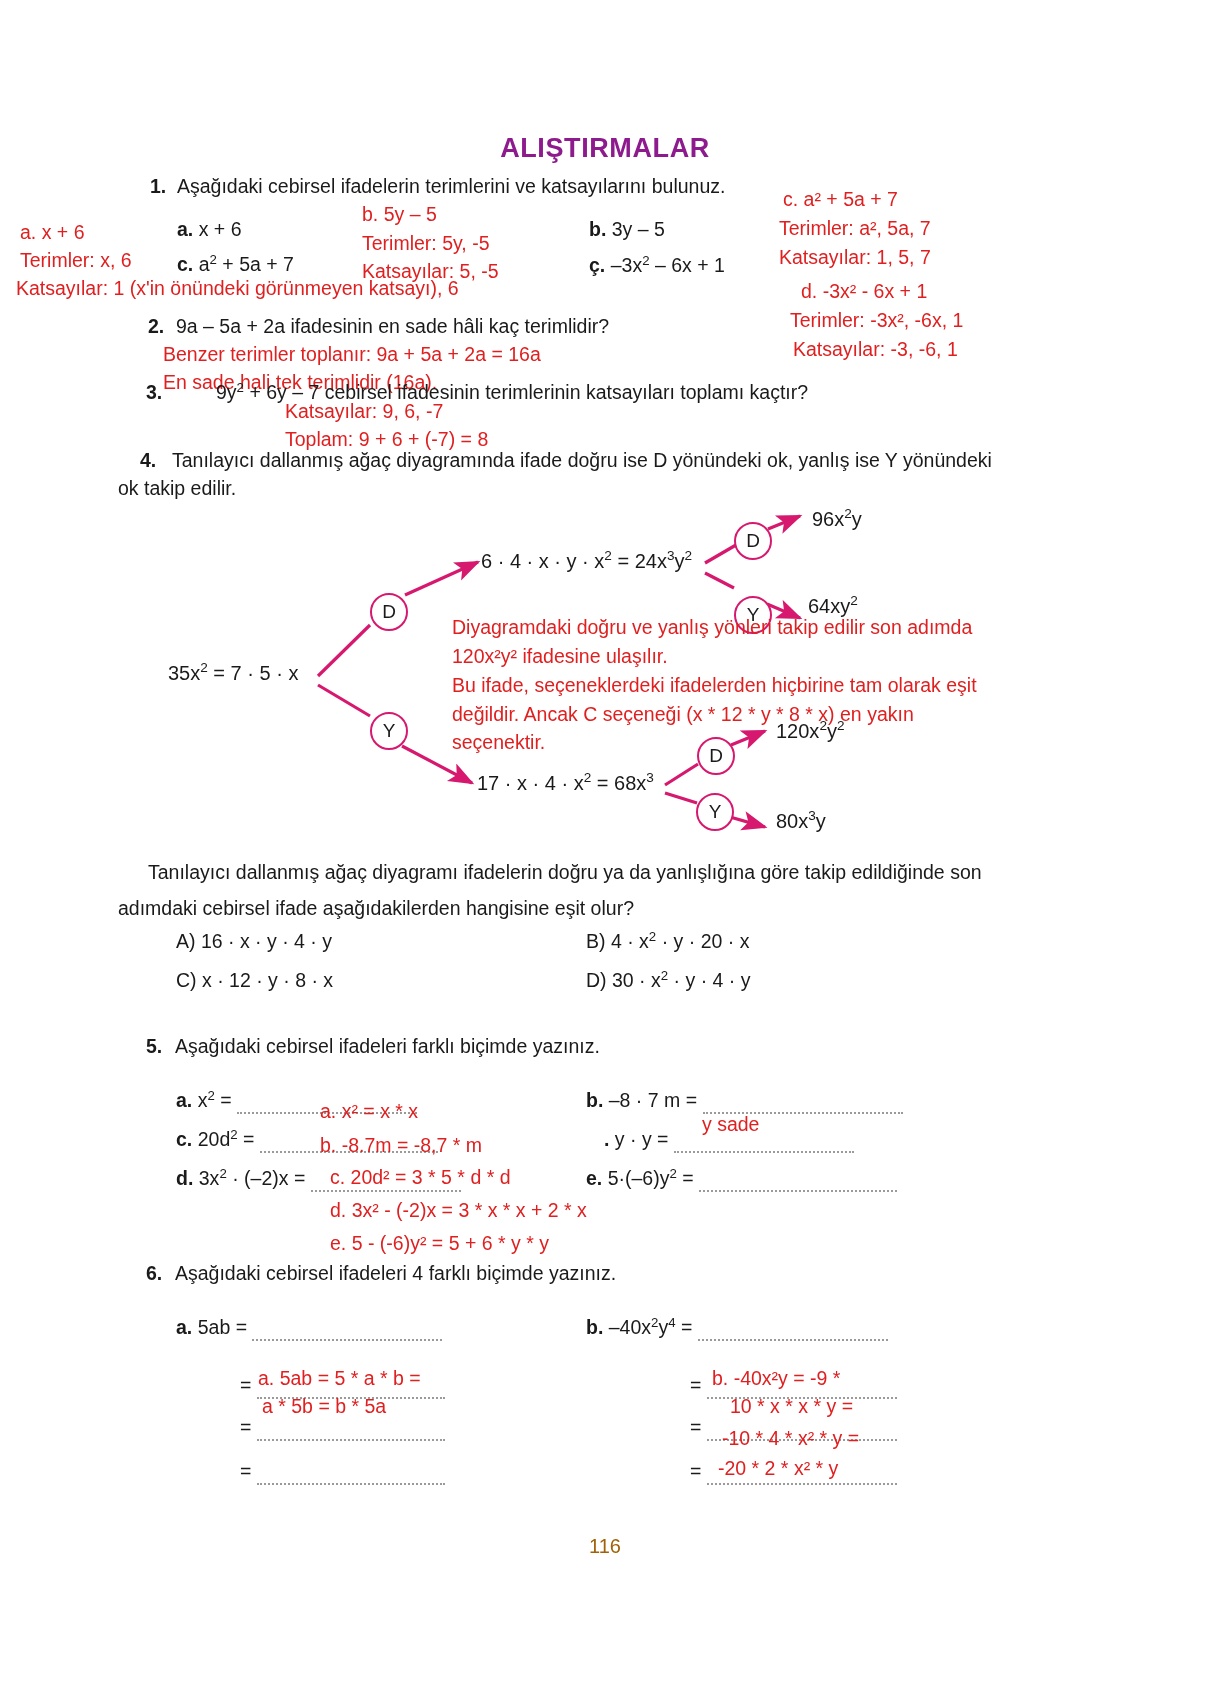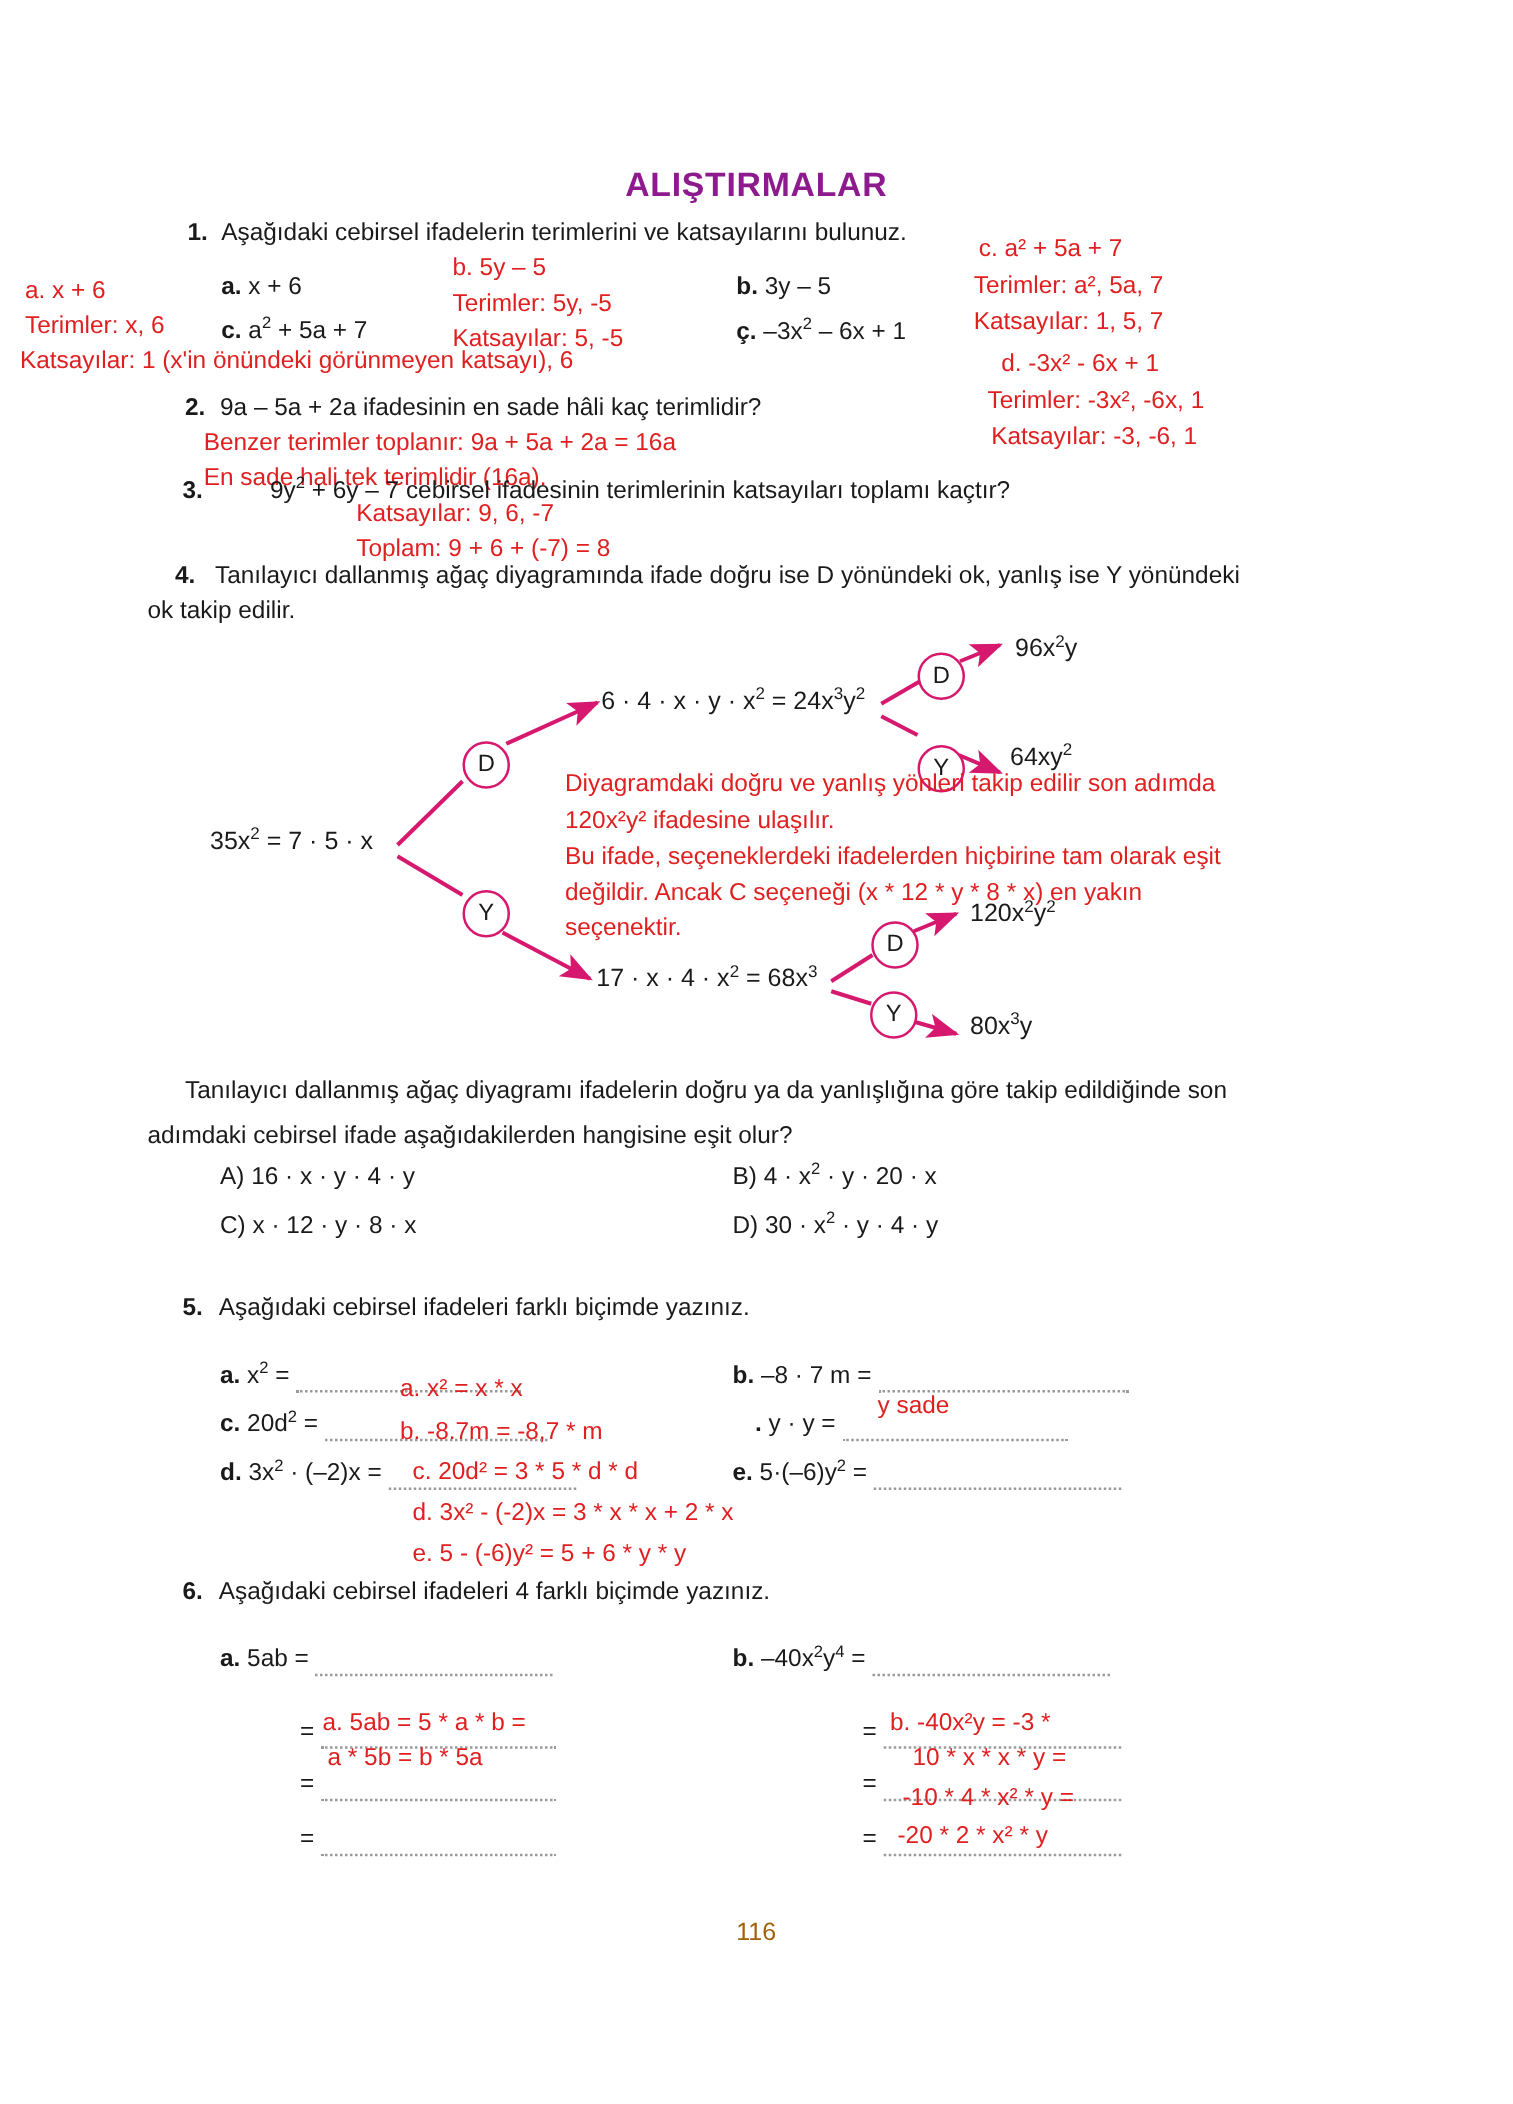--- a/index.html
+++ b/index.html
@@ -268,20 +268,20 @@
     <span class="dots" style="width:190px;"></span>
   </div>
   <div class="abs q" style="left:690px;top:1457px;">
     <span>=</span>
     <span class="dots" style="width:190px;"></span>
   </div>
 
   <div class="abs ink2" style="left:258px;top:1364px;">a. 5ab = 5 * a * b =</div>
   <div class="abs ink2" style="left:262px;top:1392px;">a * 5b = b * 5a</div>
 
-  <div class="abs ink2" style="left:712px;top:1364px;">b. -40x²y = -3 *</div>
+  <div class="abs ink2" style="left:712px;top:1364px;">b. -40x²y = -9 *</div>
   <div class="abs ink2" style="left:730px;top:1392px;">10 * x * x * y =</div>
   <div class="abs ink2" style="left:722px;top:1424px;">-10 * 4 * x² * y =</div>
   <div class="abs ink2" style="left:718px;top:1454px;">-20 * 2 * x² * y</div>
 
   <div class="abs pnum">116</div>
 
 </div>
 
 </body></html>

